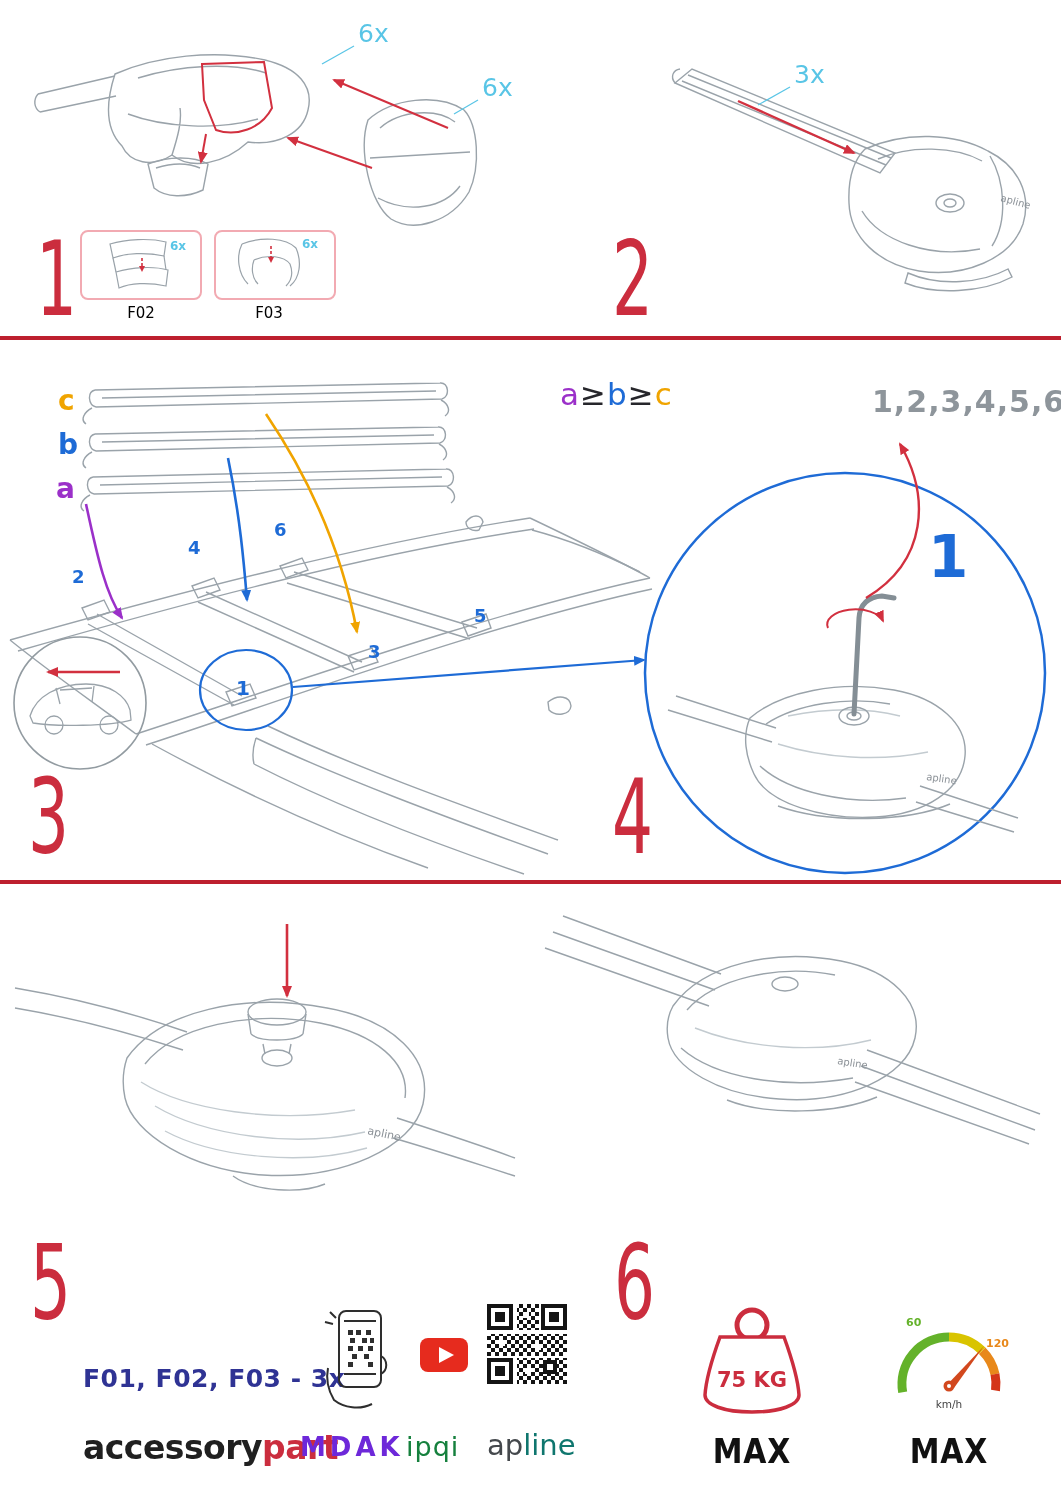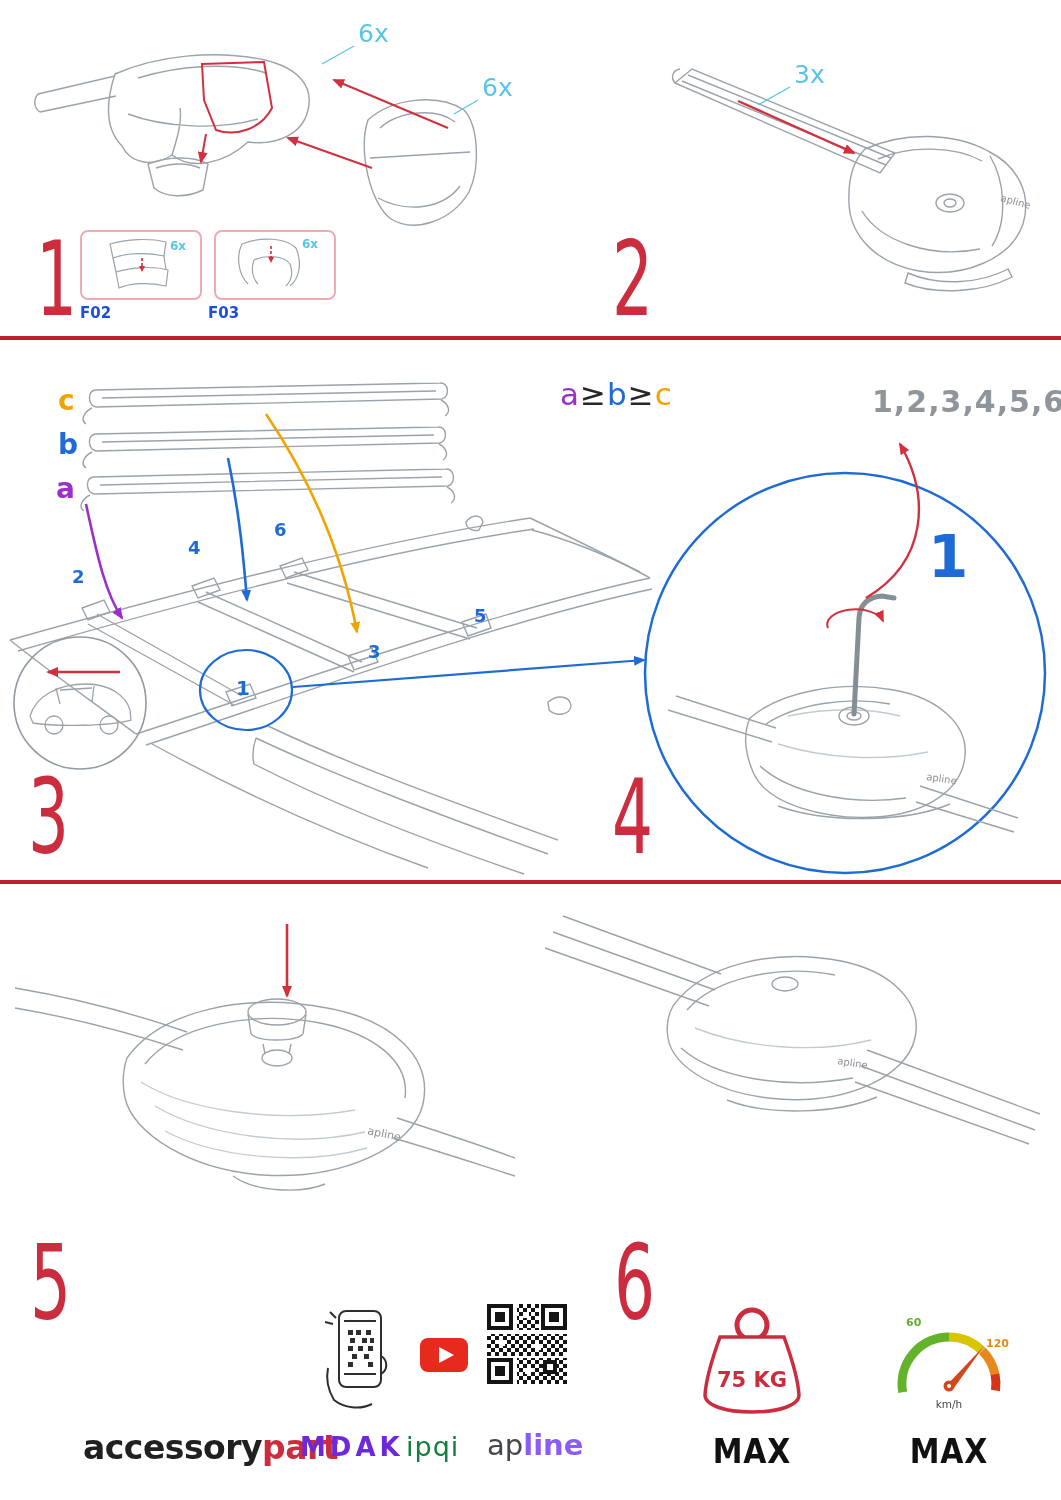--- a/index.html
+++ b/index.html
@@ -5,32 +5,32 @@
   *{margin:0;padding:0;box-sizing:border-box}
   body{background:#ffffff;font-family:"DejaVu Sans","Liberation Sans",sans-serif}
   #page{position:relative;width:1061px;height:1500px;background:#fff;overflow:hidden;margin:16px auto}
   .abs{position:absolute}
   svg{display:block;overflow:visible}
   svg text{font-family:"DejaVu Sans","Liberation Sans",sans-serif}
   .stepnum{position:absolute;color:#cb2d3e;font-size:104px;line-height:.8;font-weight:400;
            transform:scaleX(.62);transform-origin:left top}
   .divider{position:absolute;left:0;width:1061px;height:4px;background:#bd1f2e}
   .part-box{position:absolute;width:122px;height:70px;border:2px solid #f2aab2;border-radius:8px;background:#fff}
-  .part-label{position:absolute;width:122px;color:#1d4ed8;font-size:15px;font-weight:700;text-align:left}
+  .part-label{position:absolute;width:122px;color:#000000;font-size:15px;font-weight:400;text-align:center}
   .rule-note{position:absolute;font-size:31px;font-weight:400;letter-spacing:1px}
   .rule-note .c-a{color:#9b30c9}.rule-note .c-b{color:#1e6bd6}.rule-note .c-c{color:#f0a400}.rule-note .c-ge{color:#26262b}
   .seq-note{position:absolute;color:#8e959b;font-size:30px;font-weight:700;letter-spacing:1px}
   .callout-one{position:absolute;color:#1e6bd6;font-size:58px;font-weight:700;line-height:1}
   .parts-note{position:absolute;color:#2f3394;font-size:25px;font-weight:700;letter-spacing:.5px}
   .brand{position:absolute;font-size:33px;font-weight:700;color:#202020;letter-spacing:-.5px}
   .brand .red{color:#cb2d3e}
   .brand-mdak{position:absolute;font-size:26px;font-weight:700;color:#6d28d9;letter-spacing:4px}
   .brand-ipqi{position:absolute;font-size:27px;font-weight:500;color:#15803d;letter-spacing:1px}
   .brand-apline{position:absolute;font-size:29px;font-weight:500;color:#44484c}
-  .brand-apline .red{color:#8b5cf6;font-weight:700}
+  .brand-apline .red{color:#0f766e;font-weight:400}
   .maxlabel{position:absolute;color:#111;font-size:34px;font-weight:700;text-align:center;
             transform:scaleX(.88);transform-origin:center;letter-spacing:1px}
 </style>
 </head>
 <body>
 
 <div id="page">
 
   <svg class="abs" style="left:20px;top:0" width="520" height="210" viewBox="0 0 520 210">
     <defs>
@@ -250,20 +250,21 @@
       <path d="M138,118 C168,76 240,60 306,73 C356,83 388,114 380,150 C371,190 310,216 244,211 C184,207 138,180 133,150 C131,138 133,127 138,118 Z"></path>
       <path d="M152,122 C180,90 244,76 300,87 M146,160 C180,190 250,202 318,190"></path>
       <path d="M160,140 C210,160 280,166 336,152" stroke="#c3cbd0"></path>
       <path d="M192,212 C232,228 302,226 342,209"></path>
       <ellipse cx="250" cy="96" rx="13" ry="7"></ellipse>
     </g>
     <text x="302" y="176" font-size="10" fill="#8a9096" transform="rotate(9 302 176)">apline</text>
   </svg>
   <div class="stepnum" style="left:614px;top:1226px">6</div>
 
+  <div class="parts-note" style="left:83px;top:1348px">F01, F02, F03 - 3x</div>
 
   <svg class="abs" style="left:322px;top:1292px" width="72" height="102" viewBox="0 0 72 102">
     <g stroke="#2e2e2e" stroke-width="2" fill="none">
       <rect x="17" y="3" width="42" height="76" rx="7"></rect>
       <line x1="22" y1="13" x2="54" y2="13"></line>
         <line x1="22" y1="66" x2="54" y2="66"></line>
       <path d="M8,4 L14,10 M3,14 L11,16"></path>
       <path d="M6,60 C4,70 6,82 12,92 C22,100 38,102 50,96"></path>
       <path d="M59,48 C66,52 66,62 59,66"></path>
     </g>

